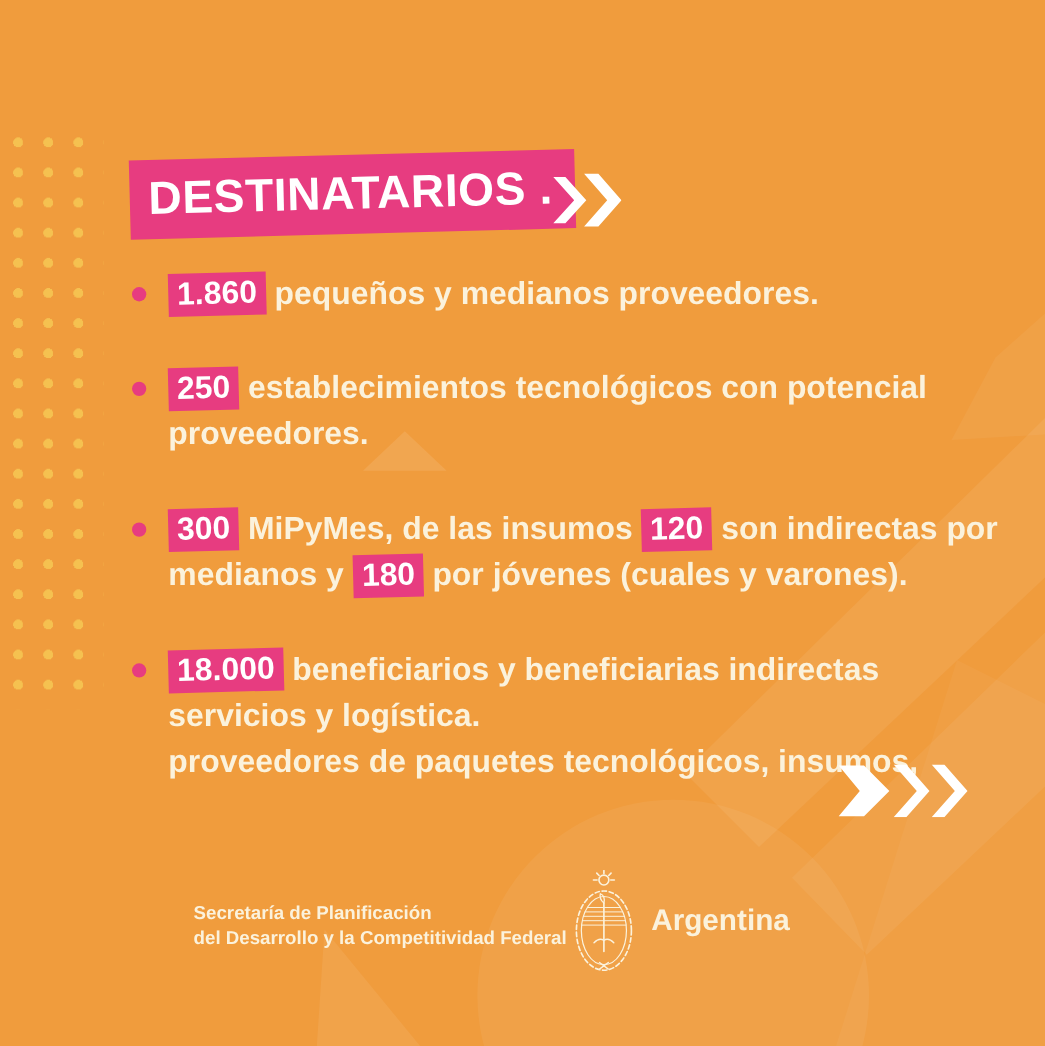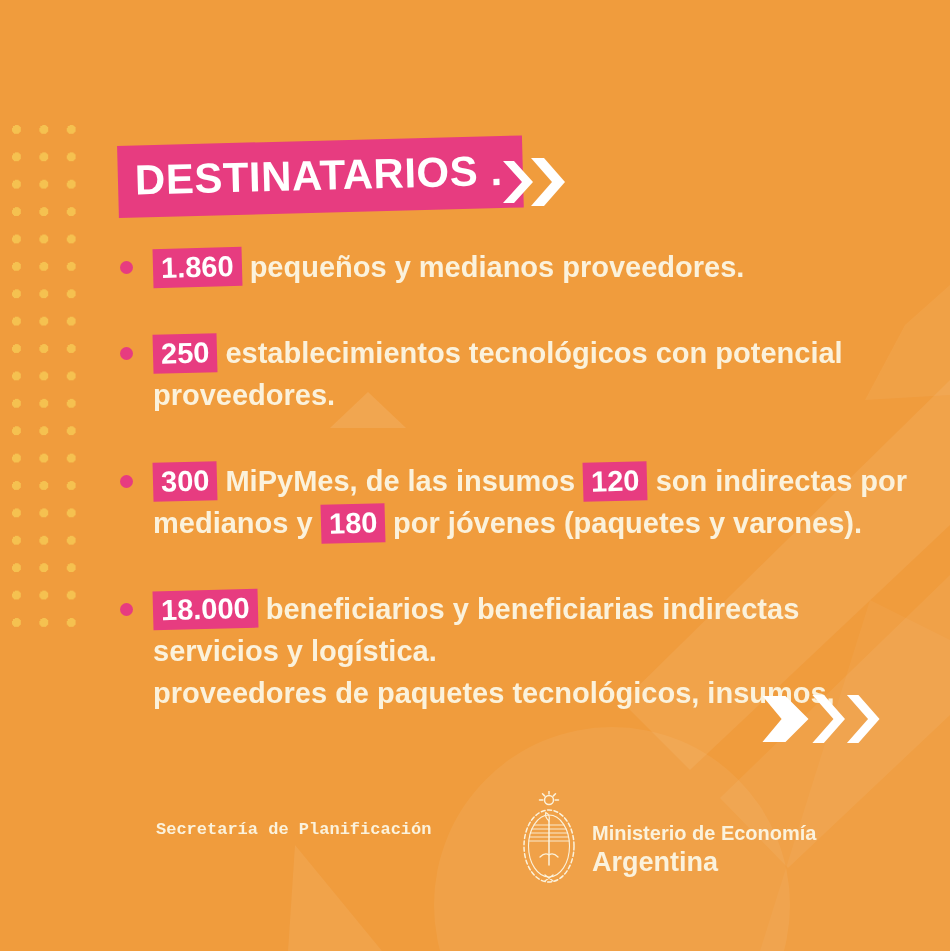--- a/index.html
+++ b/index.html
@@ -60,22 +60,22 @@
     background:var(--pink);
     color:var(--white);
     padding:0 8px 1px 8px;
     line-height:38px;
     transform:rotate(-1.5deg);
   }
   
   .big-chevrons{position:absolute;left:762px;top:695px;}
   
   .footer-left{
-    position:absolute;left:156px;top:818px;
-    color:var(--cream);font-size:17px;font-weight:bold;line-height:23px;font-family:Liberation Mono, monospace;
+    position:absolute;left:176px;top:818px;
+    color:var(--cream);font-size:17px;font-weight:bold;line-height:23px;
   }
   .footer-emblem{position:absolute;left:518px;top:791px;}
   .footer-right{position:absolute;left:592px;top:820px;color:var(--cream);}
   .footer-right .ministry{font-size:20px;font-weight:bold;line-height:26px;}
   .footer-right .country{font-size:27px;font-weight:bold;line-height:32px;}
 </style>
 </head>
 <body>
 
 <div class="canvas">
@@ -111,41 +111,42 @@
         <span class="dot"></span>
         <div class="txt">
           <div class="line"><span class="hl">250</span><span> establecimientos tecnológicos con potencial</span></div>
           <div class="line"><span>proveedores.</span></div>
         </div>
       </li>
       <li>
         <span class="dot"></span>
         <div class="txt">
           <div class="line"><span class="hl">300</span><span> MiPyMes, de las insumos </span><span class="hl">120</span><span> son indirectas por</span></div>
-          <div class="line"><span>medianos y </span><span class="hl">180</span><span> por jóvenes (paquetes y varones).</span></div>
+          <div class="line"><span>medianos y </span><span class="hl">180</span><span> por jóvenes (cuales y varones).</span></div>
         </div>
       </li>
       <li>
         <span class="dot"></span>
         <div class="txt">
           <div class="line"><span class="hl">18.000</span><span> beneficiarios y beneficiarias indirectas</span></div>
           <div class="line"><span>servicios y logística.</span></div>
           <div class="line"><span>proveedores de paquetes tecnológicos, insumos,</span></div>
         </div>
       </li>
     </ul>
 
   <svg class="big-chevrons" width="118" height="48" viewBox="0 0 122 50">
     <polygon points="0,1 24,1 48,25 24,49 0,49 20,25" fill="#FFFFFF"></polygon>
     <polygon points="52,0 64,0 86,25 64,50 52,50 74,25" fill="#FFFFFF"></polygon>
     <polygon points="88,0 100,0 122,25 100,50 88,50 110,25" fill="#FFFFFF"></polygon>
   </svg>
 
   <div class="footer-left">
     <div>Secretaría de Planificación</div>
+    <div>del Desarrollo y la Competitividad Federal</div>
   </div>
 
   <svg class="footer-emblem" width="62" height="98" viewBox="0 0 62 98" fill="none" stroke="#FBF2DC" stroke-width="1.5" stroke-linecap="round">
     <circle cx="31" cy="9" r="4.5"></circle>
     <line x1="31" y1="0.5" x2="31" y2="3"></line>
     <line x1="24.5" y1="2.8" x2="26.6" y2="4.9"></line>
     <line x1="37.5" y1="2.8" x2="35.4" y2="4.9"></line>
     <line x1="21.5" y1="9" x2="24.8" y2="9"></line>
     <line x1="37.2" y1="9" x2="40.5" y2="9"></line>
     <ellipse cx="31" cy="55" rx="25" ry="36" stroke-dasharray="4 2.5"></ellipse>
@@ -155,17 +156,16 @@
     <line x1="12.5" y1="42" x2="49.5" y2="42" stroke-width="0.9"></line>
     <line x1="11.5" y1="46" x2="50.5" y2="46" stroke-width="0.9"></line>
     <line x1="11" y1="50" x2="51" y2="50" stroke-width="0.9"></line>
     <line x1="31" y1="30" x2="31" y2="74"></line>
     <path d="M31 30 Q26.5 26 27.8 21.5 Q32.5 23.5 31 30" stroke-width="1.2"></path>
     <path d="M22 66 Q27 61 31 64 Q35 61 40 66" stroke-width="1.3"></path>
     <path d="M27 84 L35 90 M35 84 L27 90" stroke-width="1.3"></path>
   </svg>
 
   <div class="footer-right">
-    <div class="ministry">Ministerio de Economía</div>
     <div class="country">Argentina</div>
   </div>
 
 </div>
 
 </body></html>

